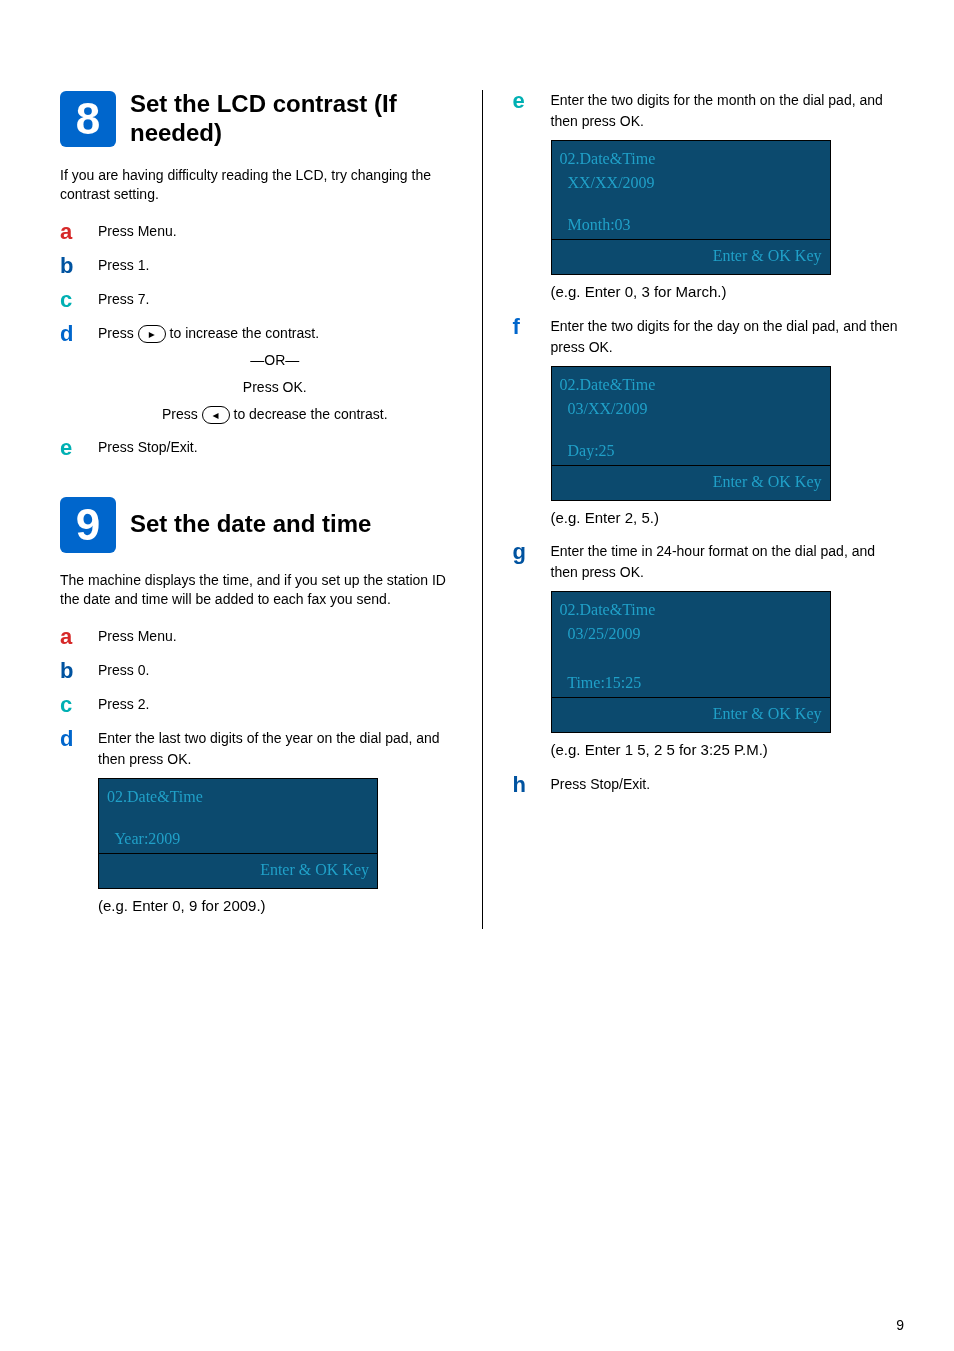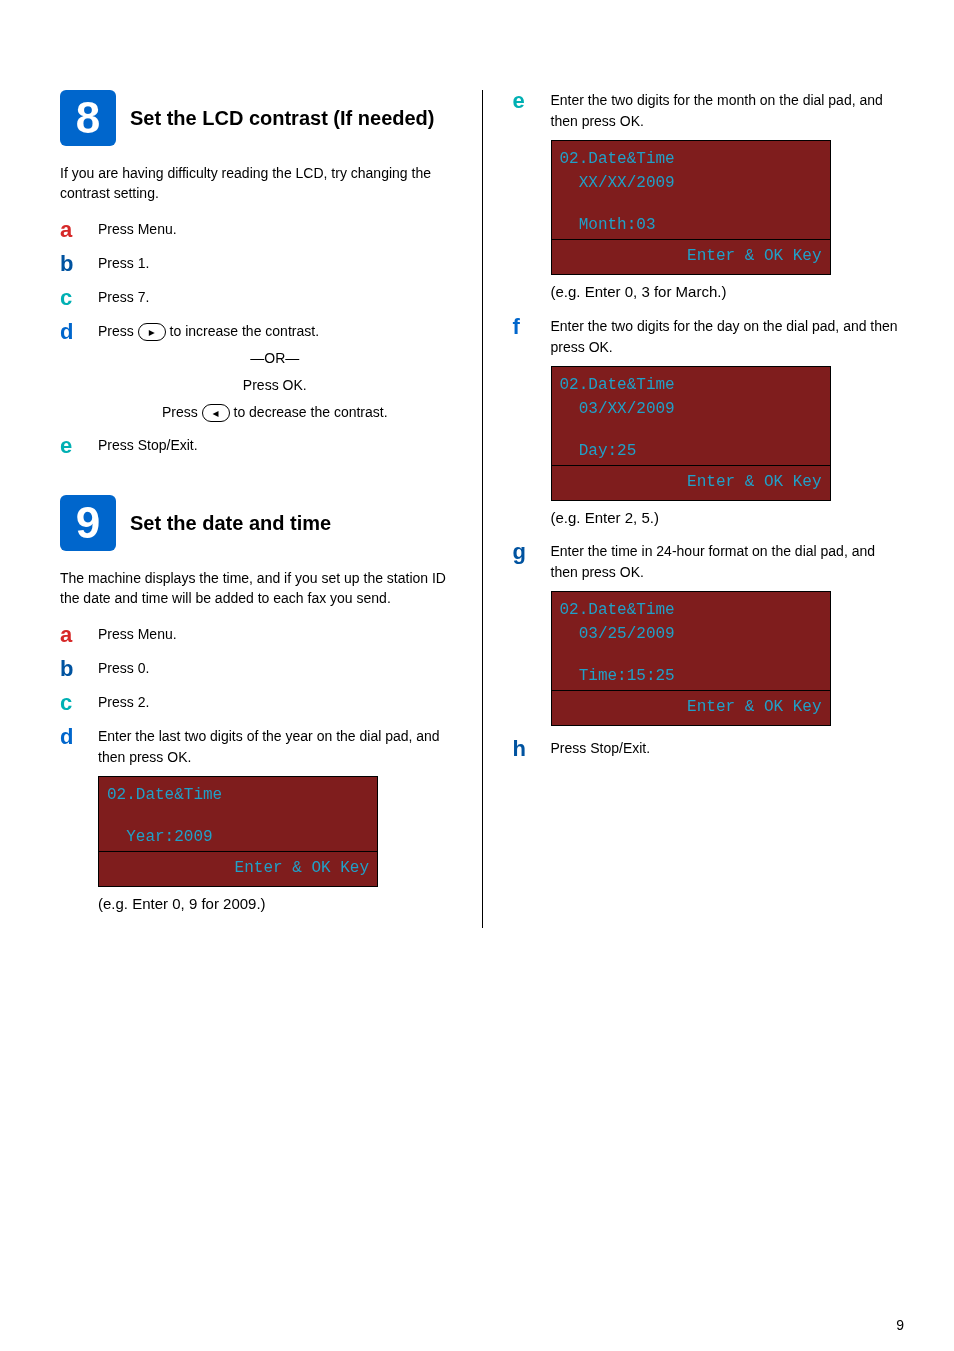--- a/index.html
+++ b/index.html
@@ -33,21 +33,21 @@
     color: #fff;
     font-weight: 800;
     font-size: 44px;
     border-radius: 6px;
     display: flex;
     align-items: center;
     justify-content: center;
     flex-shrink: 0;
   }
   .sec-title {
-    font-size: 20px;
+    font-size: 24px;
     font-weight: 700;
     line-height: 1.2;
   }
   .intro {
     margin-bottom: 16px;
     line-height: 1.4;
   }
   .step {
     display: flex;
     align-items: flex-start;
@@ -75,24 +75,24 @@
     font-size: 12px;
     vertical-align: middle;
     line-height: 16px;
     height: 18px;
     background: #fff;
   }
   .lcd {
     border: 1px solid #000;
     width: 280px;
     margin-top: 8px;
-    font-family: Liberation Mono, monospace;
+    font-family: Liberation Serif, serif;
     color: #20a0c8;
     font-size: 16px;
-    background: #7f1d1d;
+    background: #0c4a6e;
   }
   .lcd-top { padding: 6px 8px 2px 8px; }
   .lcd-sep { border-top: 1px solid #000; }
   .lcd-bot { padding: 4px 8px 6px 8px; text-align: right; }
   .lcd-line { white-space: pre; }
   .note { margin-top: 6px; font-size: 15px; }
   .pagenum {
     position: absolute;
     bottom: 18px;
     right: 50px;
@@ -221,25 +221,26 @@
     </div>
 
     <div class="step">
       <div class="step-letter c-blue">g</div>
       <div class="step-body">
         <div>Enter the time in 24-hour format on the dial pad, and then press <b>OK</b>.</div>
         <div class="lcd">
           <div class="lcd-top">
             <div class="lcd-line">02.Date&amp;Time</div>
             <div class="lcd-line">  03/25/2009</div>
-            <div class="lcd-line" style="margin-top:18px">  Time:15:25</div>
-          </div>
-          <div class="lcd-sep"></div>
-          <div class="lcd-bot lcd-line">Enter &amp; OK Key</div>
-        </div>
+            <div class="lcd-line" style="margin-top:25px">  Time:15:25</div>
+          </div>
+          <div class="lcd-sep"></div>
+          <div class="lcd-bot lcd-line">Enter &amp; OK Key</div>
+        </div>
+        <div class="note">(e.g. Enter <b>1 5</b>, <b>2 5</b> for 3:25 P.M.)</div>
       </div>
     </div>
 
     <div class="step">
       <div class="step-letter c-blue">h</div>
       <div class="step-body">Press <b>Stop/Exit</b>.</div>
     </div>
 
   </div>
 </div>

